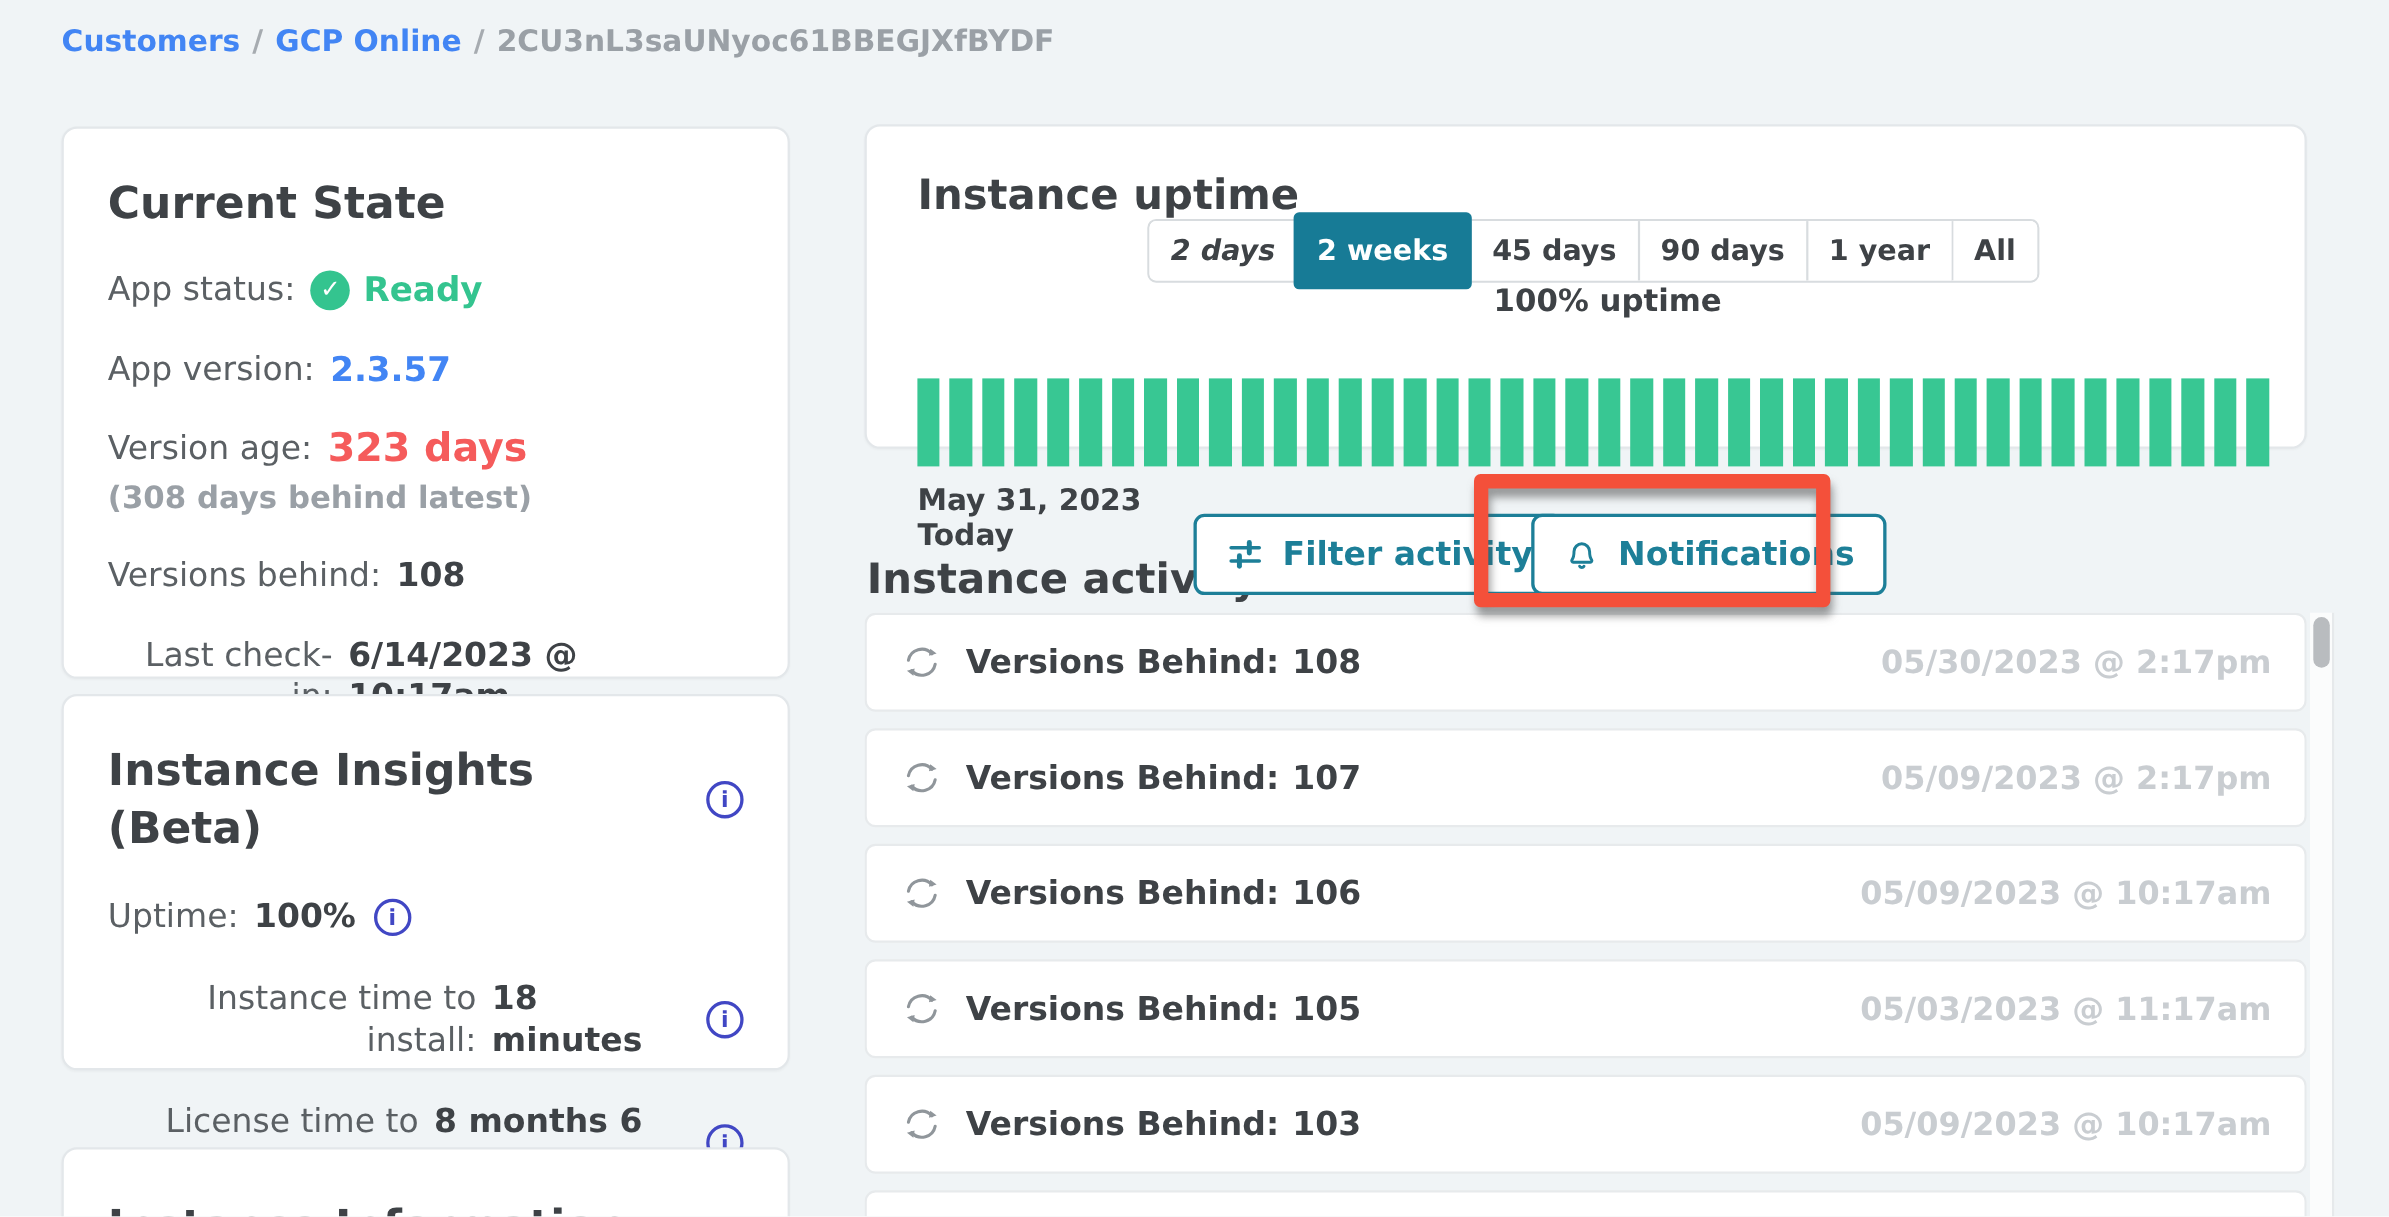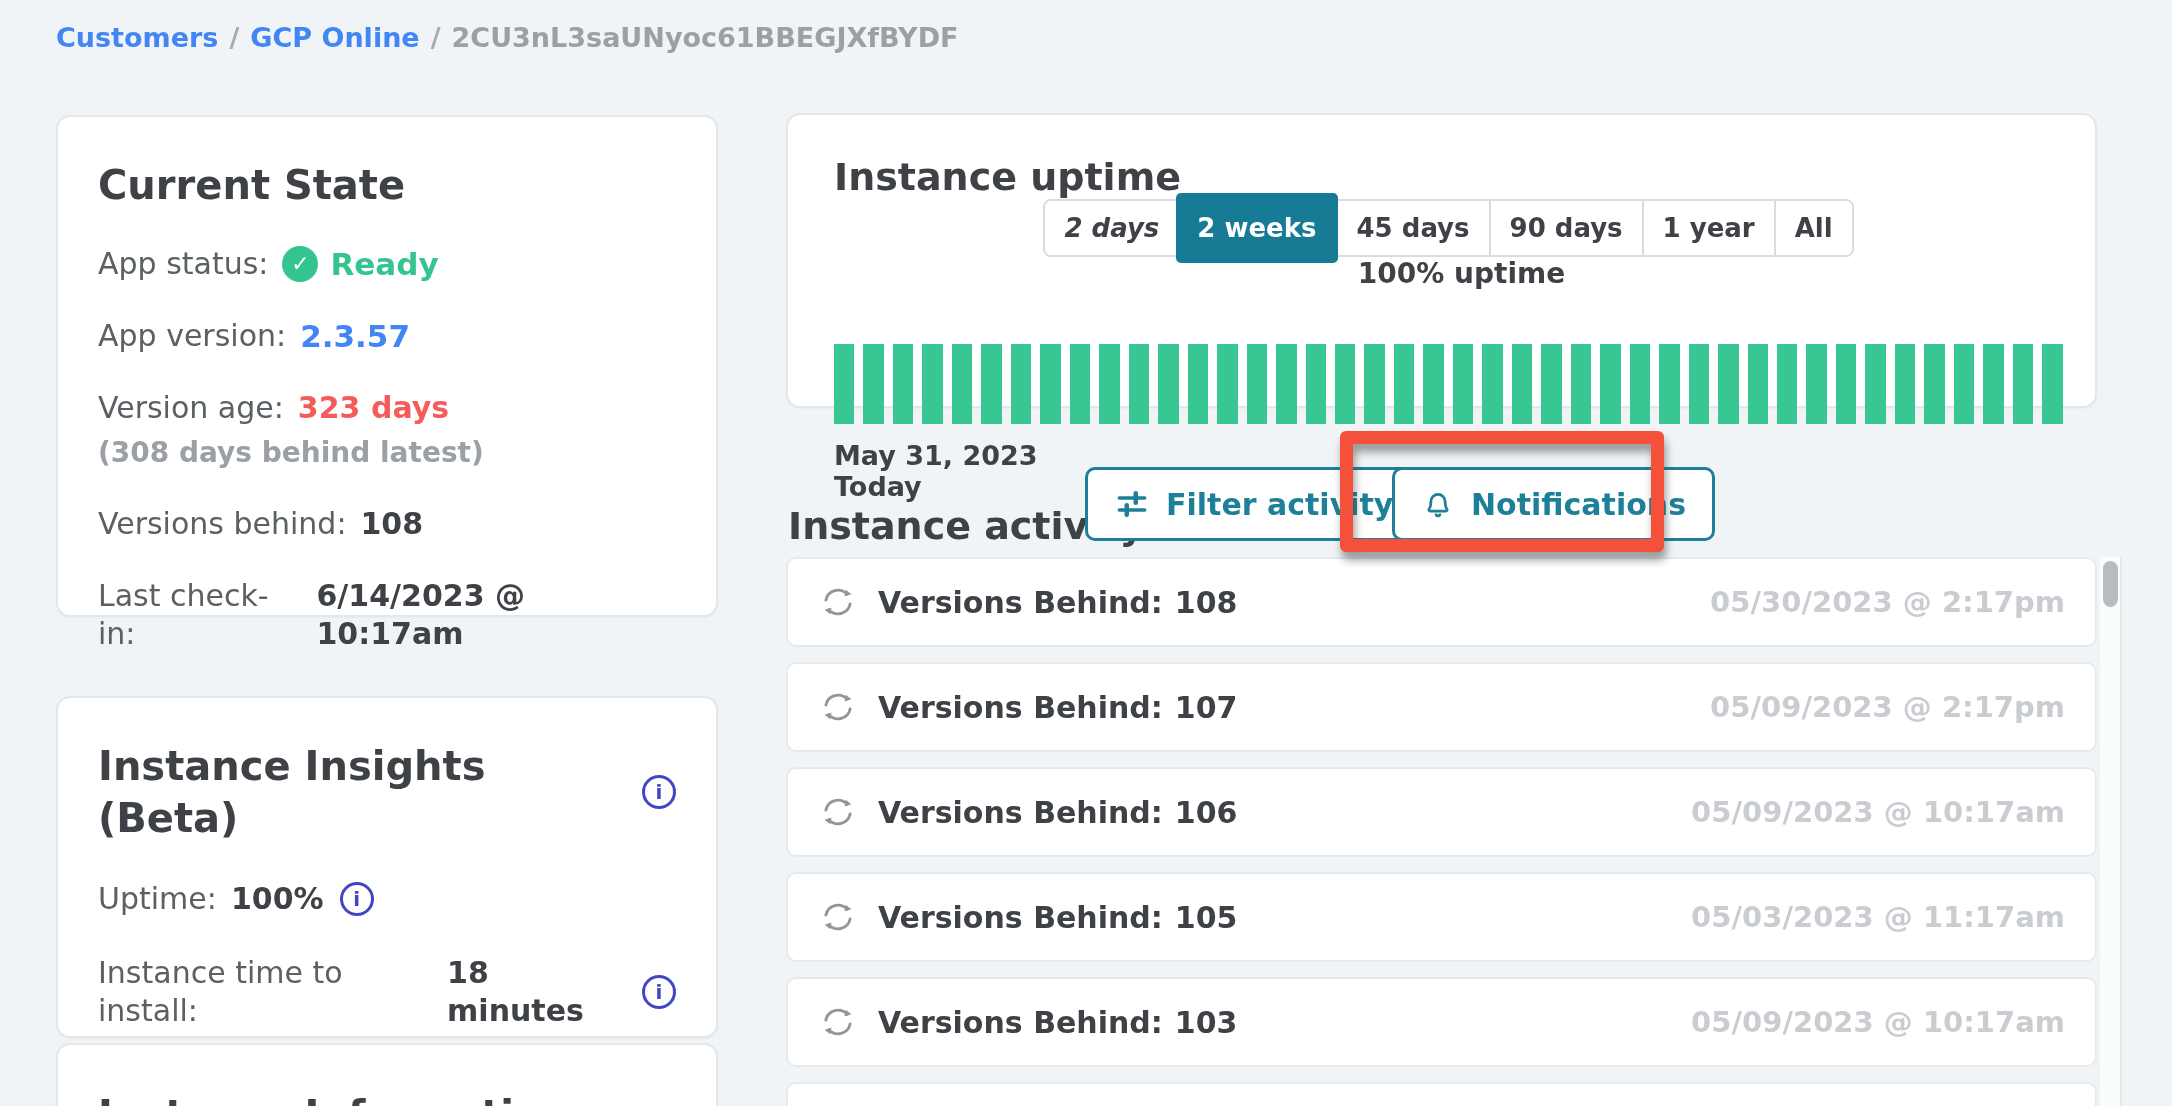--- a/index.html
+++ b/index.html
@@ -14,30 +14,30 @@
   .crumb-link{color:var(--blue,#4285f4); cursor:pointer;}
   .crumb-sep{color:#a6abb0; margin:0 11px; font-weight:600;}
   .crumb-current{color:#9aa0a6;}
 
   
   .card{position:absolute; background:#fff; border:2px solid #e3e7ea; border-radius:14px; box-sizing:border-box; box-shadow:0 1px 2px rgba(0,0,0,.03);}
   .card-title{font-size:40px; font-weight:700; color:#3e4246; margin:0; line-height:52px; display:flex; align-items:center;}
 
   #card-current-state{left:56px; top:115px; width:662px; height:502px; padding:42px 40px;}
   .cs-row{margin-top:34px; font-size:30px; line-height:38px; color:#5b6064; display:flex; align-items:center;}
-  .cs-label{margin-right:14px;}
+  .cs-label{margin-right:14px;text-align:right;}
   .cs-value{font-weight:700; color:#3e4246;}
   .value-green{color:var(--green,#34c48f); font-weight:700; font-size:31px;}
   .value-blue{color:var(--blue,#4285f4); font-weight:700; font-size:31px;}
-  .value-red{color:var(--red,#f55b5b); font-weight:700; font-size:30px;}
+  .value-red{color:var(--red,#f55b5b); font-weight:700; font-size:36px;}
   .cs-note{margin-top:8px; font-size:28px; line-height:36px; color:#9aa0a6; font-weight:600;}
   .check-circle{width:36px; height:36px; border-radius:50%; background:var(--green,#34c48f); color:#fff;
     display:inline-flex; align-items:center; justify-content:center; font-size:22px; font-weight:700; margin-right:12px; flex:none;}
 
-  #card-insights{left:56px; top:696px; width:662px; height:342px; padding:42px 40px;}
+  #card-insights{left:56px; top:631px; width:662px; height:342px; padding:42px 40px;}
   .ins-row{margin-top:36px; font-size:30px; line-height:38px; color:#5b6064; display:flex; align-items:center;}
   .info-icon{width:34px; height:34px; border-radius:50%; border:3px solid var(--info-blue,#4147c4); color:var(--info-blue,#4147c4);
     display:inline-flex; align-items:center; justify-content:center; font-size:20px; font-weight:700; margin-left:16px; box-sizing:border-box; flex:none; cursor:pointer;}
 
   #card-information{left:56px; top:1043px; width:662px; height:150px; padding:44px 40px;}
 
   
   #card-uptime{left:786px; top:113px; width:1311px; height:295px; padding:40px 32px 0 46px;}
   .uptime-header{display:flex; align-items:center;flex-direction:column;}
   .uptime-title{font-size:38px; font-weight:700; color:#3e4246; margin-right:auto;}

